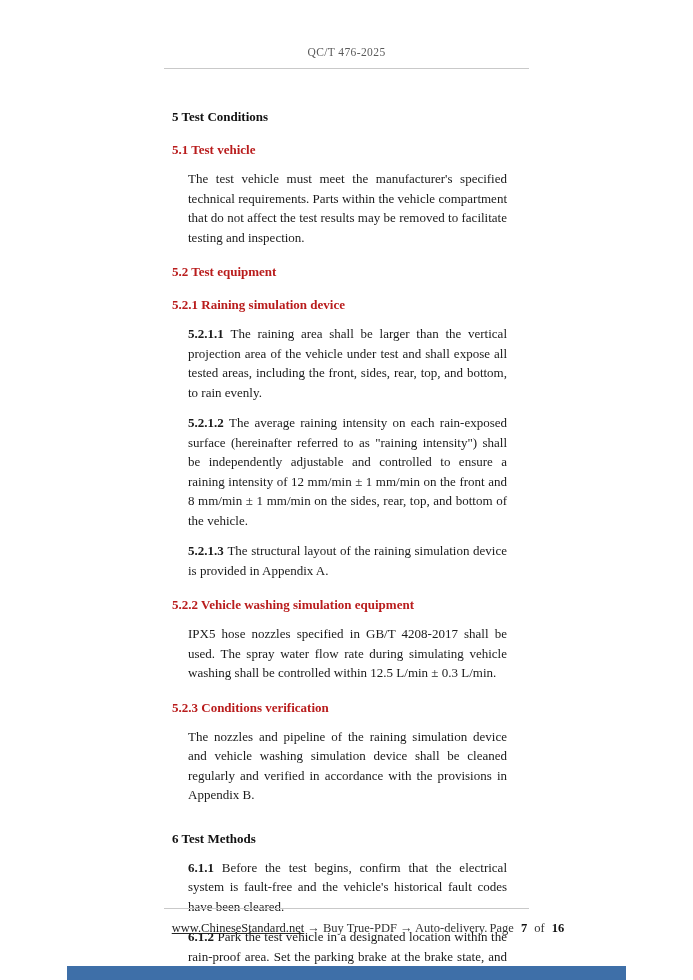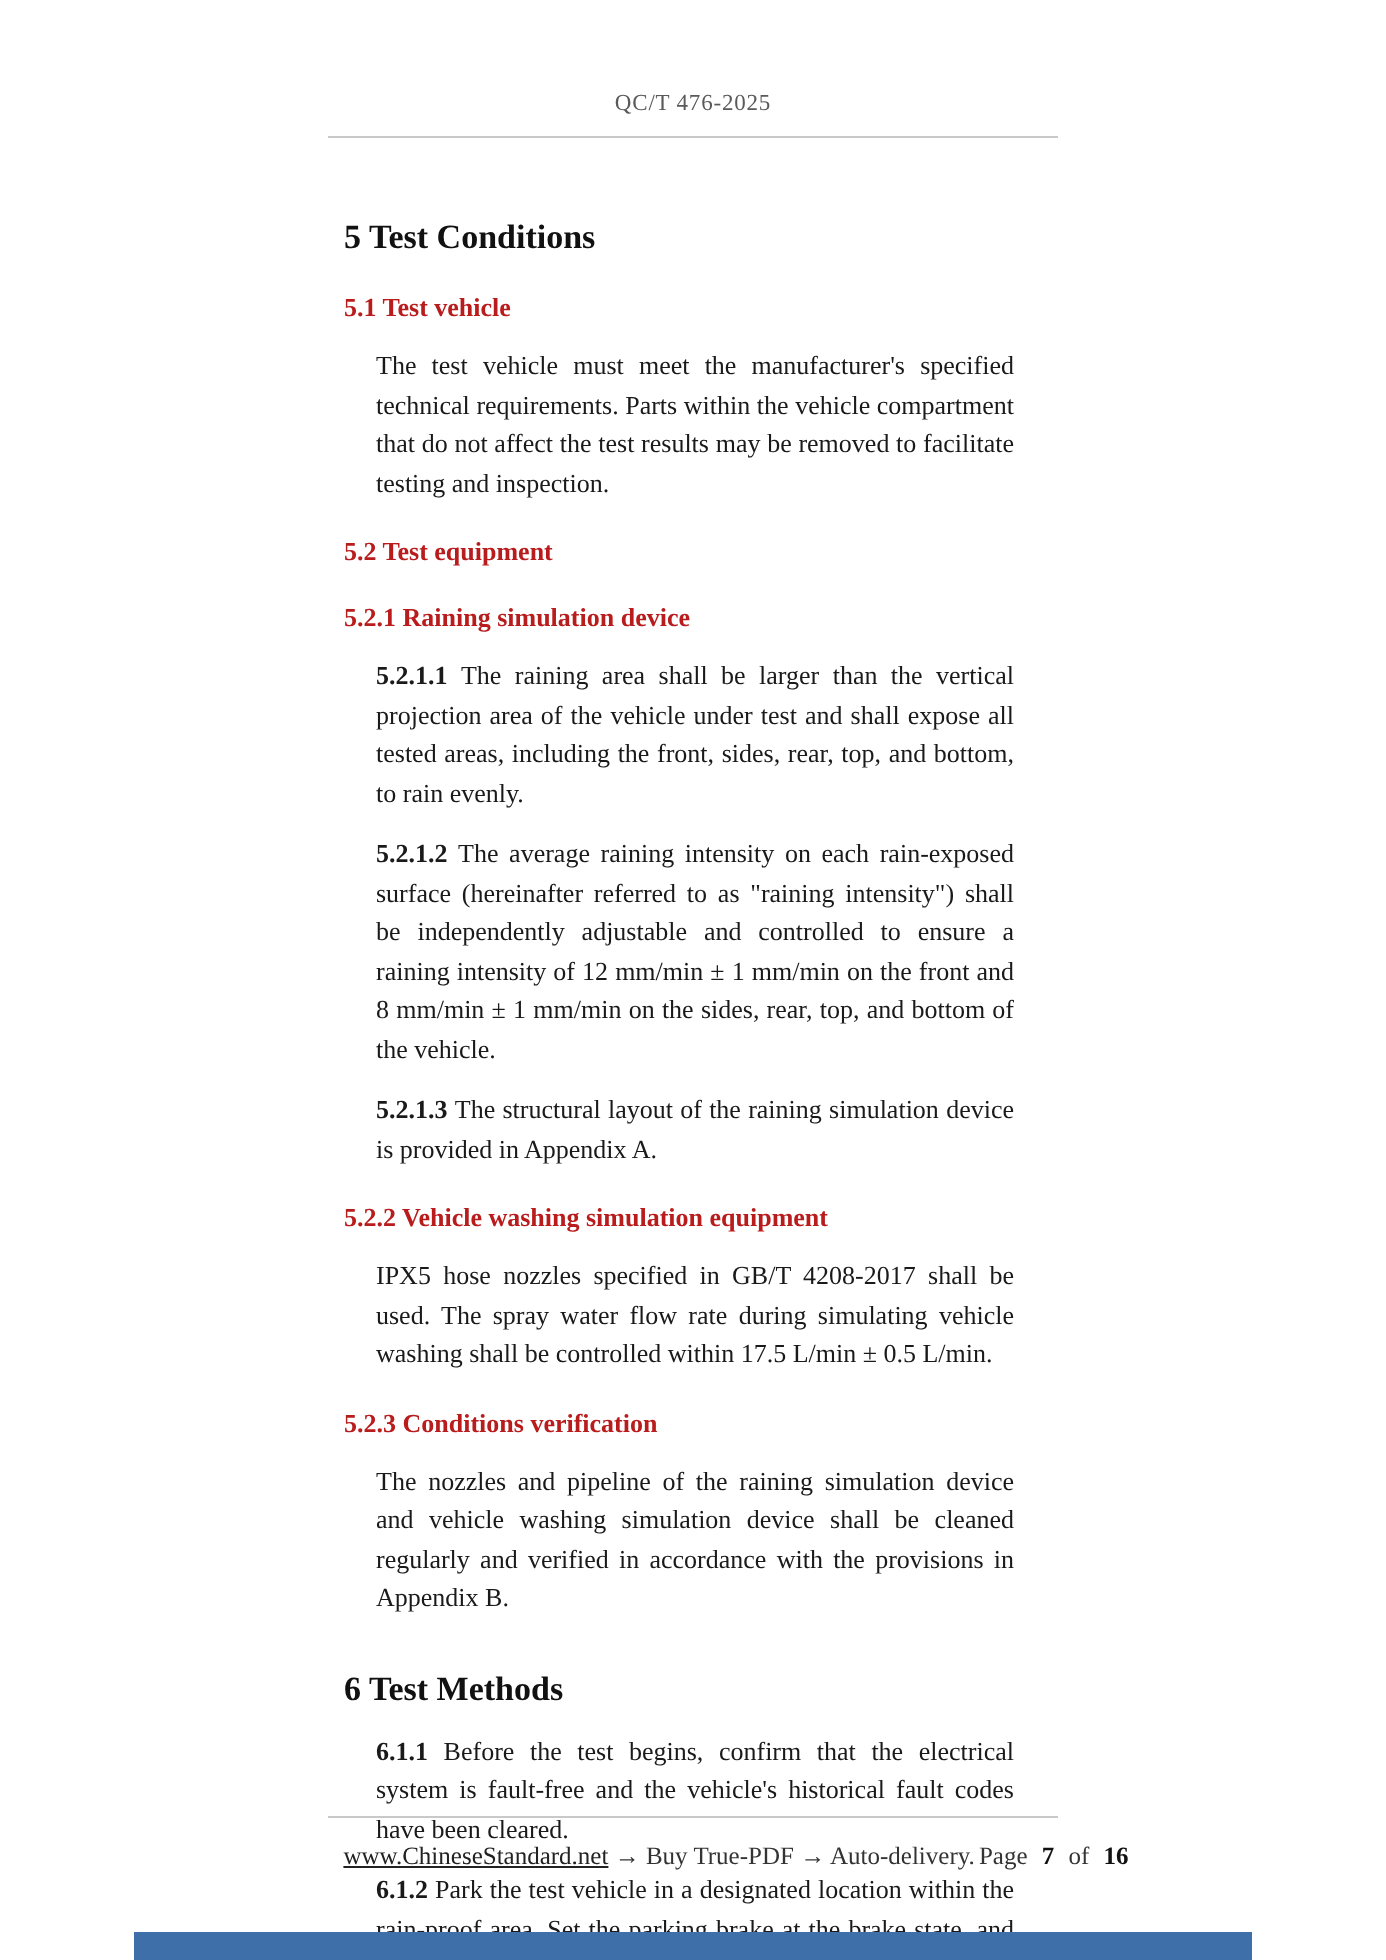--- a/index.html
+++ b/index.html
@@ -30,21 +30,21 @@
     border-top: 1px solid #c9c9c9;
     height: 0;
   }
 
   
   .doc-body {
     padding: 14px 103px 0 105px;
     color: #1a1a1a;
   }
   .doc-body .chapter {
-    font-size: 17px;
+    font-size: 13px;
     font-weight: bold;
     margin: 26px 0 6px 0;
     color: #111;
   }
   .doc-body .section {
     font-size: 13px;
     font-weight: bold;
     margin: 17px 0 4px 0;
     color: #b91c1c;
   }
@@ -105,21 +105,21 @@
 
   <h1 class="chapter">5 Test Conditions</h1>
       <h2 class="section">5.1 Test vehicle</h2>
       <p class="para">The test vehicle must meet the manufacturer's specified technical requirements. Parts within the vehicle compartment that do not affect the test results may be removed to facilitate testing and inspection.</p>
       <h2 class="section">5.2 Test equipment</h2>
       <h2 class="section">5.2.1 Raining simulation device</h2>
       <p class="para"><span class="num">5.2.1.1 </span>The raining area shall be larger than the vertical projection area of the vehicle under test and shall expose all tested areas, including the front, sides, rear, top, and bottom, to rain evenly.</p>
       <p class="para"><span class="num">5.2.1.2 </span>The average raining intensity on each rain-exposed surface (hereinafter referred to as "raining intensity") shall be independently adjustable and controlled to ensure a raining intensity of 12 mm/min ± 1 mm/min on the front and 8 mm/min ± 1 mm/min on the sides, rear, top, and bottom of the vehicle.</p>
       <p class="para"><span class="num">5.2.1.3 </span>The structural layout of the raining simulation device is provided in Appendix A.</p>
       <h2 class="section">5.2.2 Vehicle washing simulation equipment</h2>
-      <p class="para">IPX5 hose nozzles specified in GB/T 4208-2017 shall be used. The spray water flow rate during simulating vehicle washing shall be controlled within 17.5 L/min ± 0.5 L/min.</p>
+      <p class="para">IPX5 hose nozzles specified in GB/T 4208-2017 shall be used. The spray water flow rate during simulating vehicle washing shall be controlled within 12.5 L/min ± 0.3 L/min.</p>
       <h2 class="section">5.2.3 Conditions verification</h2>
       <p class="para">The nozzles and pipeline of the raining simulation device and vehicle washing simulation device shall be cleaned regularly and verified in accordance with the provisions in Appendix B.</p>
       <h1 class="chapter">6 Test Methods</h1>
       <p class="para"><span class="num">6.1.1 </span>Before the test begins, confirm that the electrical system is fault-free and the vehicle's historical fault codes have been cleared.</p>
       <p class="para"><span class="num">6.1.2 </span>Park the test vehicle in a designated location within the rain-proof area. Set the parking brake at the brake state, and the engine to idle (or powered on for electric buses). Start the air conditioning fan in external circulation mode and adjust the fan speed to the highest setting. The test personnel enter the passenger compartment and close all doors, windows, and opening covers.</p>
     </main>
 
   <footer class="doc-footer">
     <div class="footer-rule"></div>
     <div class="footer-row">

